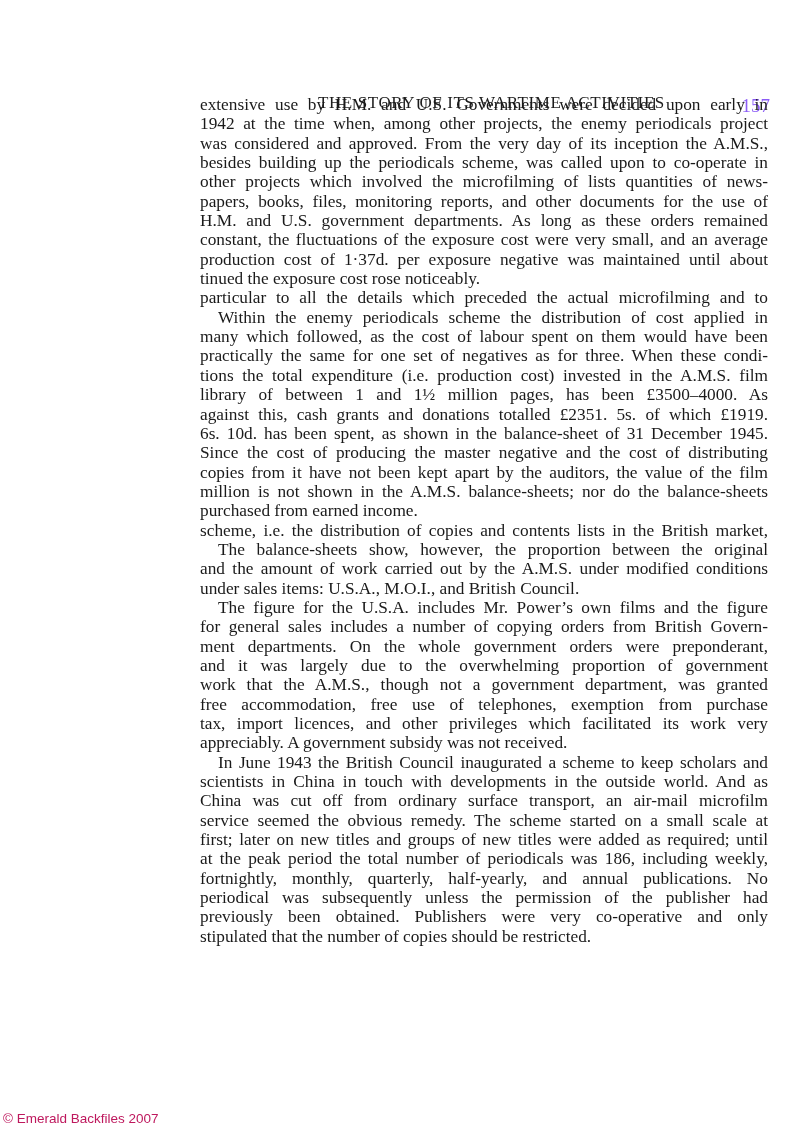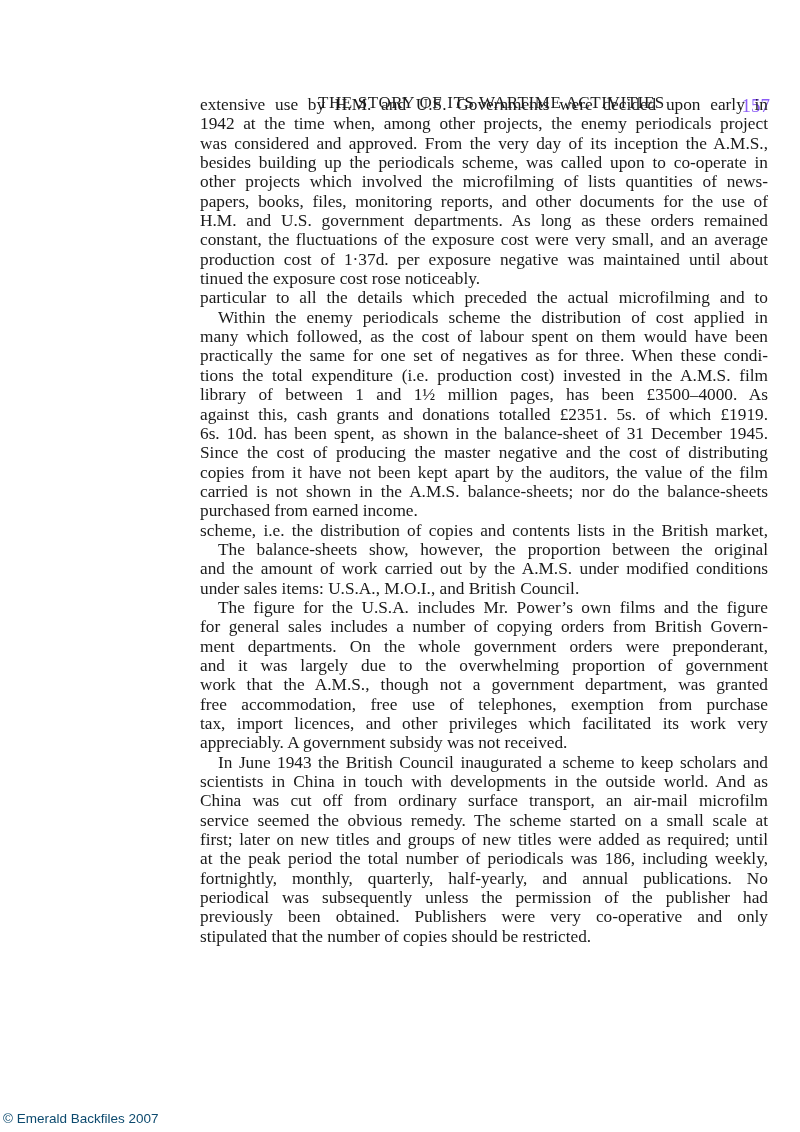--- a/index.html
+++ b/index.html
@@ -67,21 +67,21 @@
     }
     .line.indent {
       padding-left: 18px;
     }
     .footer {
       position: absolute;
       left: 3px;
       top: 1111px;
       font-family: "Liberation Sans", "DejaVu Sans", sans-serif;
       font-size: 13.5px;
-      color: #0c4a6e;
+      color: #be185d;
       text-align: right;
     }
   </style>
 </head>
 <body>
 
 <div class="page">
 
   <div class="running-head">
     <span class="running-title">THE STORY OF ITS WARTIME ACTIVITIES</span>
@@ -107,21 +107,21 @@
       <span class="line">particular to all the details which preceded the actual microfilming and to</span>
       <span class="line indent">Within the enemy periodicals scheme the distribution of cost applied in</span>
       <span class="line">many which followed, as the cost of labour spent on them would have been</span>
       <span class="line">practically the same for one set of negatives as for three.  When these condi-</span>
       <span class="line">tions the total expenditure (i.e. production cost) invested in the A.M.S. film</span>
       <span class="line">library of between 1 and 1½ million pages, has been £3500–4000.  As</span>
       <span class="line">against this, cash grants and donations totalled £2351. 5s. of which £1919.</span>
       <span class="line">6s. 10d. has been spent, as shown in the balance-sheet of 31 December 1945.</span>
       <span class="line">Since the cost of producing the master negative and the cost of distributing</span>
       <span class="line">copies from it have not been kept apart by the auditors, the value of the film</span>
-      <span class="line">carried is not shown in the A.M.S. balance-sheets; nor do the balance-sheets</span>
+      <span class="line">million is not shown in the A.M.S. balance-sheets; nor do the balance-sheets</span>
       <span class="line last">purchased from earned income.</span>
     </div>
 
     <div class="paragraph">
       <span class="line">scheme, i.e. the distribution of copies and contents lists in the British market,</span>
       <span class="line indent">The balance-sheets show, however, the proportion between the original</span>
       <span class="line">and the amount of work carried out by the A.M.S. under modified conditions</span>
       <span class="line last">under sales items: U.S.A., M.O.I., and British Council.</span>
     </div>
 

